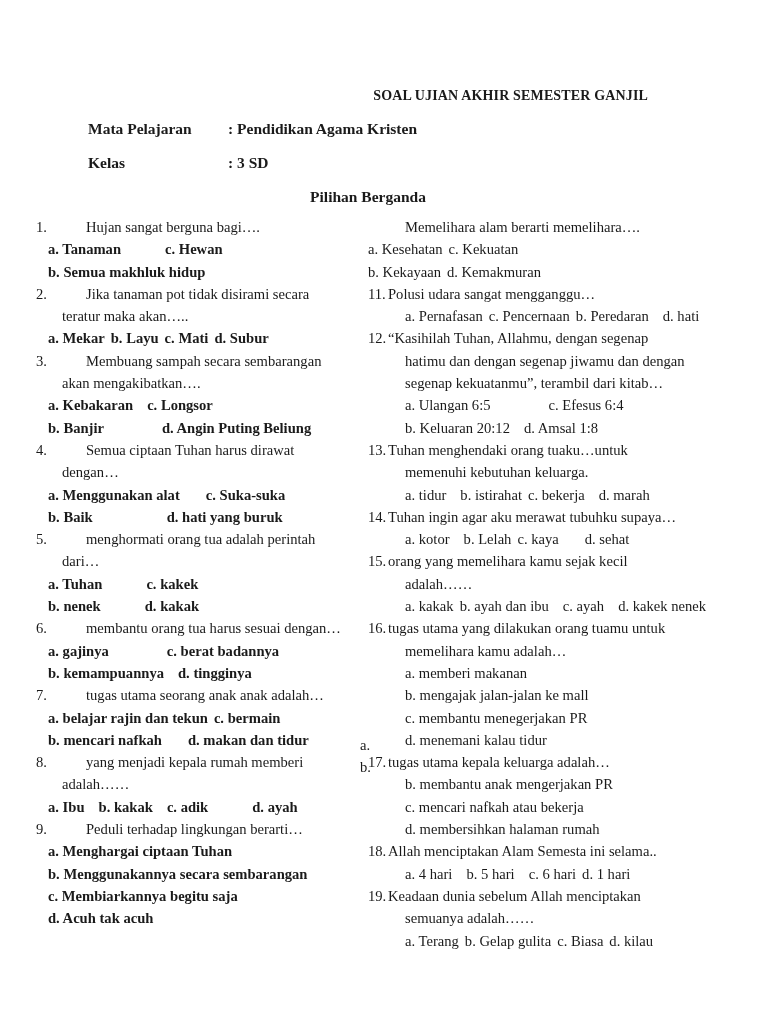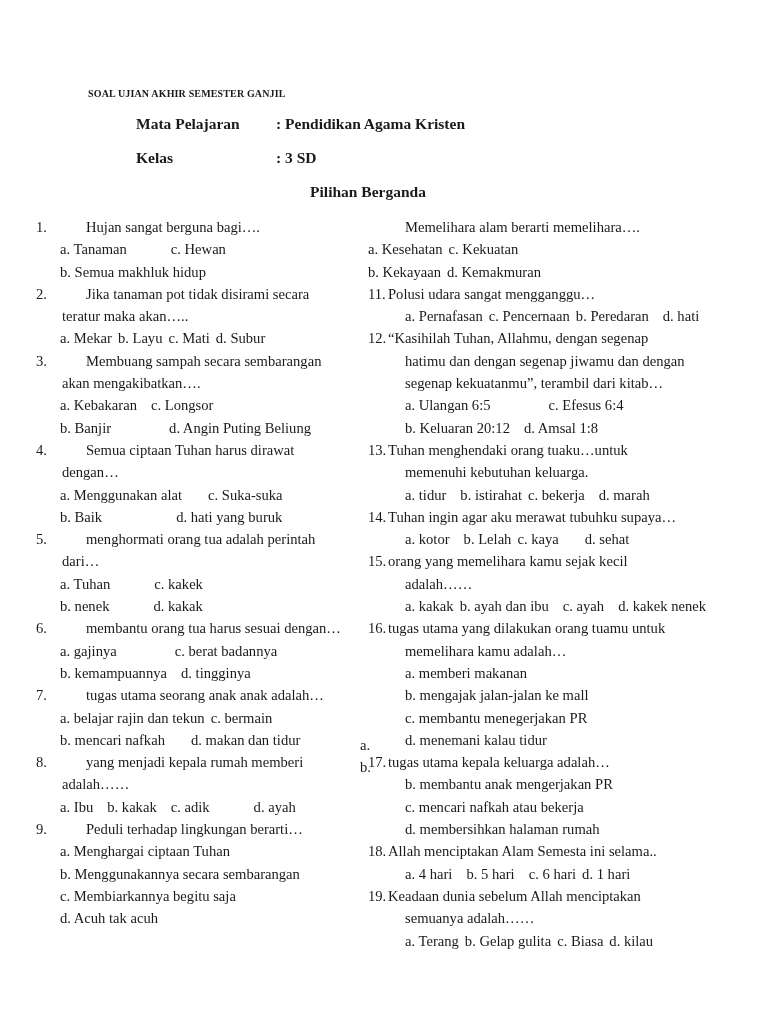--- a/index.html
+++ b/index.html
@@ -23,33 +23,34 @@
 
   
   .doc-header {
     position: absolute;
     left: 88px;
     top: 88px;
     width: 560px;
   }
   .doc-title {
     font-weight: bold;
-    font-size: 10px;
+    font-size: 14px;
     letter-spacing: 0.15px;
     margin: 0 0 16px 0;
     white-space: nowrap;
+    text-align: right;
   }
   .meta-row {
     font-weight: bold;
     font-size: 15.5px;
     margin: 0 0 16px 0;
     display: flex;
     white-space: nowrap;
   }
-  .meta-label { width: 140px; display: inline-block; margin-left: 48px; }
+  .meta-label { width: 140px; display: inline-block; }
   .meta-value { display: inline-block; }
   .section-heading {
     font-weight: bold;
     font-size: 15.5px;
     margin: 0;
     white-space: nowrap;
     text-align: center;
   }
 
   
@@ -83,22 +84,23 @@
     flex: 0 0 50px;
   }
   .q-stem-left {
     flex: 1 1 auto;
     white-space: normal;
   }
   .q-cont-left {
     margin-left: 26px;
   }
   .opt-left {
-    margin-left: 24px;
-    white-space: nowrap;
+    margin-left: 12px;
+    white-space: nowrap;
+    font-weight: bold;
   }
 
   
   .q-num-right {
     width: 20px;
     flex: 0 0 20px;
   }
   .q-stem-right {
     flex: 1 1 auto;
     white-space: normal;

